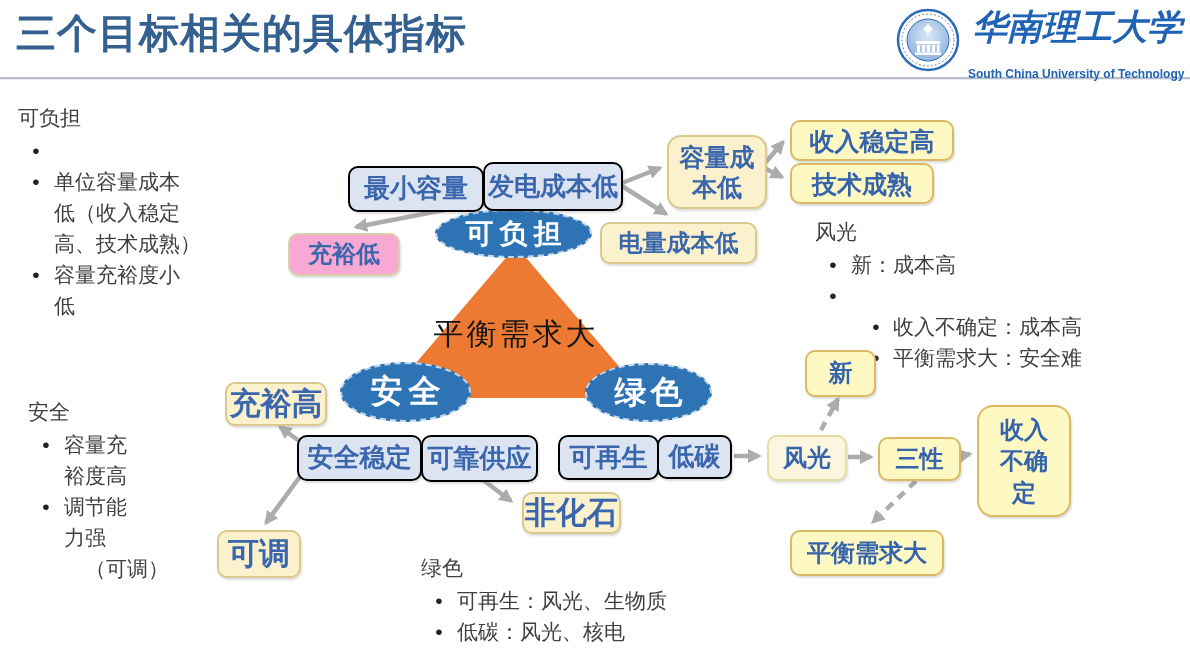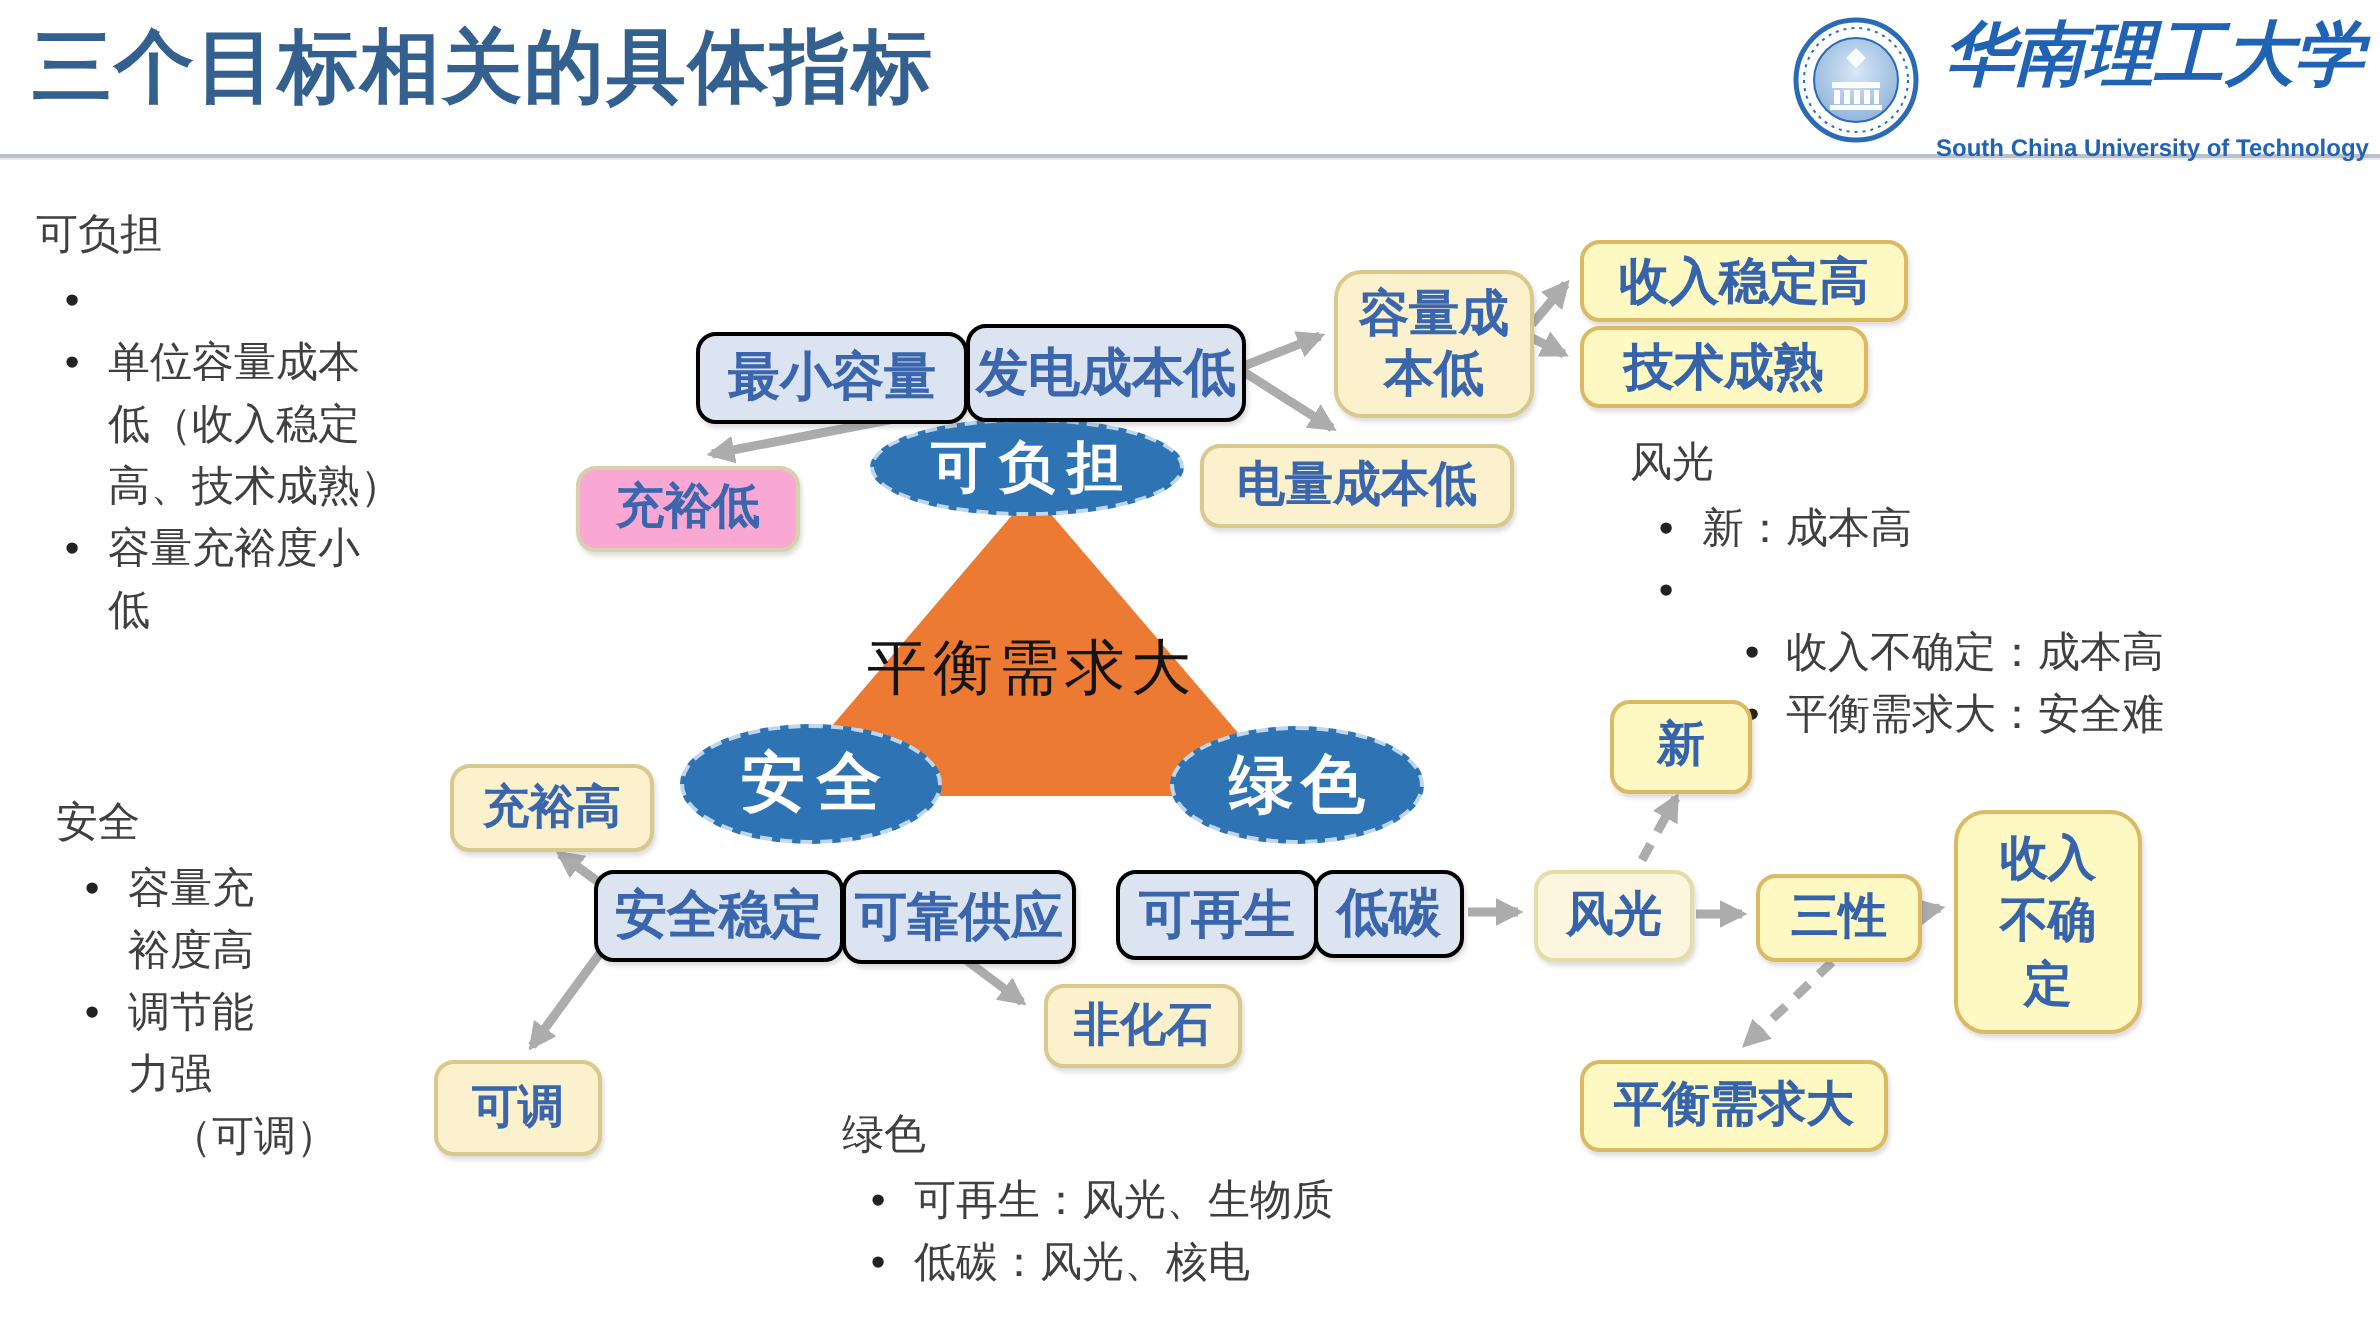--- a/index.html
+++ b/index.html
@@ -41,21 +41,21 @@
   .goal-safe{left:340px;top:362px;width:127px;height:56px;font-size:32px;}
   .goal-green{left:585px;top:363px;width:123px;height:55px;font-size:32px;letter-spacing:4px;text-indent:4px;}
   
   .node{
     position:absolute;display:flex;align-items:center;justify-content:center;text-align:center;
     font-weight:bold;border-radius:10px;white-space:pre-line;z-index:3;
     box-shadow:1px 2px 2px rgba(120,120,120,.25);line-height:1.2;
   }
   .blue{background:#DCE3F1;border:2px solid #000000;color:#3A66AE;font-size:26px;}
   .cream{background:#f9a8d4;border:2px solid #D8D0AC;color:#3A66AE;font-size:24px;}
-  .cream2{background:#FBF1CC;border:2px solid #D9C98C;color:#3A66AE;font-size:23px;}
+  .cream2{background:#FBF1CC;border:2px solid #D9C98C;color:#3A66AE;font-size:31px;}
   .gold{background:#fef9c3;border:2px solid #DCBA62;color:#3563AC;font-size:24px;}
   .paleyellow{background:#FCF6DF;border:2px solid #E5DCA6;color:#3563AC;font-size:24px;}
   
   .connector-layer{position:absolute;left:0;top:0;width:1190px;height:670px;z-index:2;pointer-events:none;}
   .conn{stroke:#ACACAC;stroke-width:4.5;}
   .conn.dashed{stroke-dasharray:9 7;}
   
   .note{position:absolute;color:#3F3F3F;font-size:21px;line-height:31px;z-index:2;}
   .note-title{margin-bottom:2px;}
   .bullet{display:flex;}

